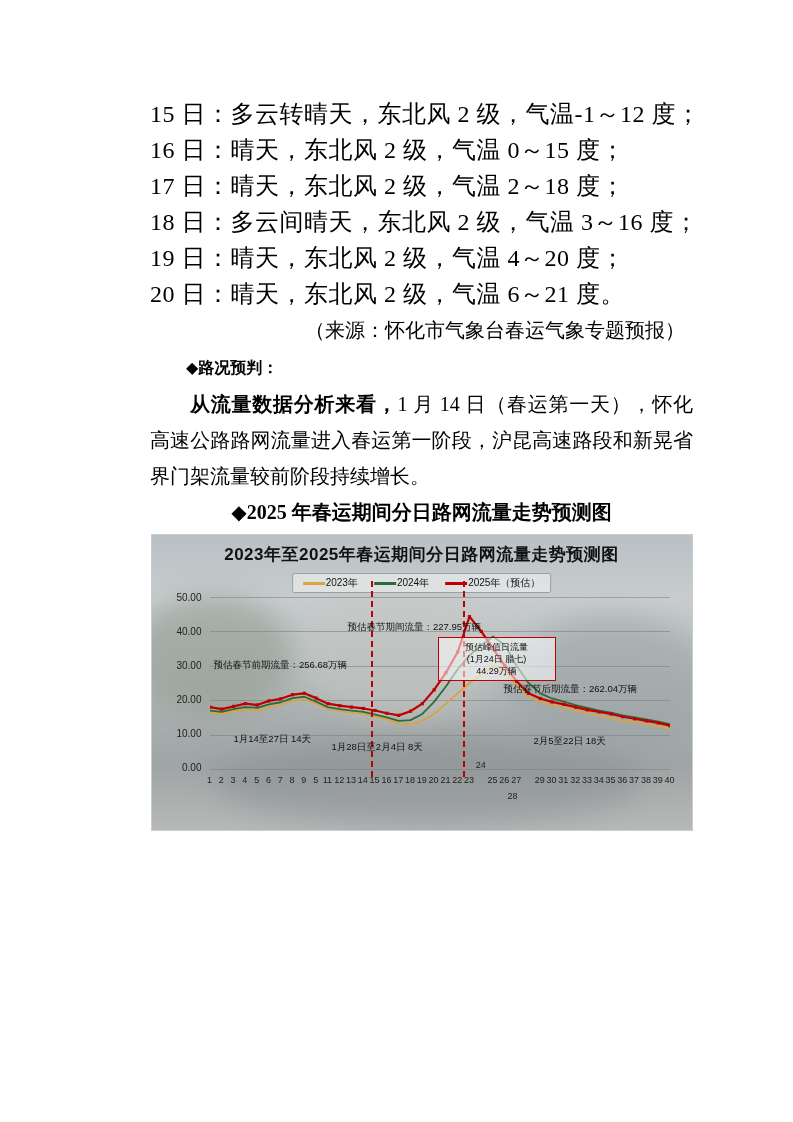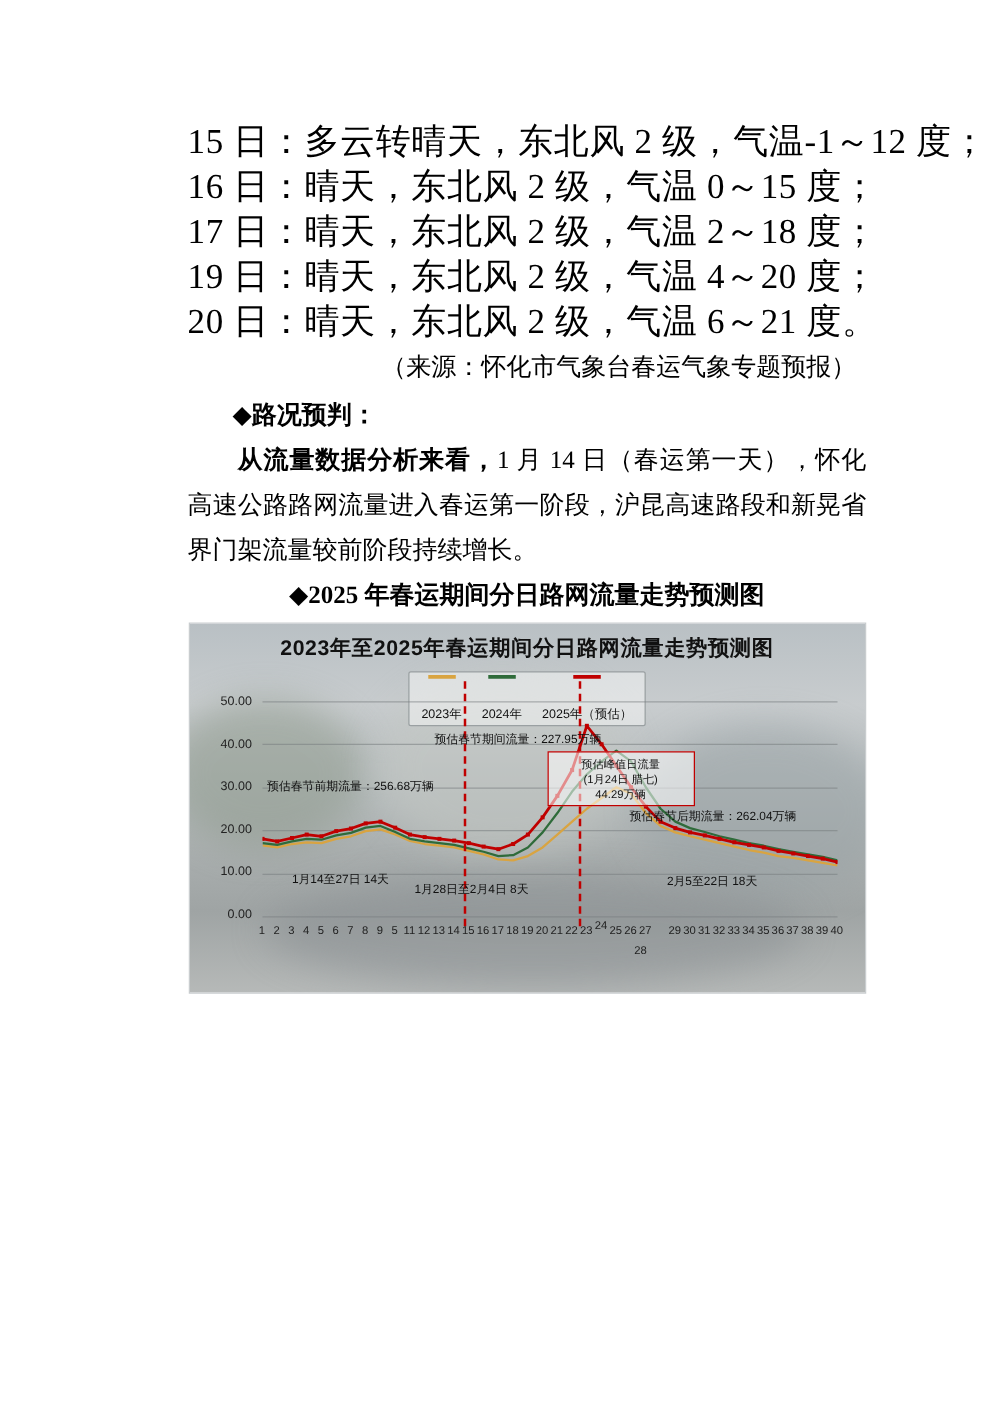--- a/index.html
+++ b/index.html
@@ -15,33 +15,33 @@
     overflow: hidden;
   }
   .page {
     position: relative;
     width: 793px;
     height: 1122px;
     box-sizing: border-box;
     padding: 96px 100px 0 150px;
   }
   .weather-line {
-    font-size: 28px;
+    font-size: 24px;
     line-height: 36px;
     letter-spacing: 0.5px;
     white-space: nowrap;
   }
   .source-line {
     font-size: 20px;
     line-height: 36px;
     text-align: right;
     padding-right: 8px;
   }
   .section-head {
-    font-size: 20px;
+    font-size: 16px;
     line-height: 36px;
     font-weight: bold;
     margin-top: 2px;
     padding-left: 36px;
   }
   .para {
     font-size: 20px;
     line-height: 36px;
     text-align: justify;
     text-justify: inter-ideograph;
@@ -96,26 +96,25 @@
     gap: 16px;
     align-items: center;
     background: rgba(255,255,255,0.45);
     border: 1px solid #9aa0a2;
     padding: 2px 10px;
     border-radius: 2px;
   }
   .legend-item {
     display: flex;
     align-items: center;
-    gap: 21px;
+    gap: 1px;
     font-family: "Liberation Sans", sans-serif;
     font-size: 10px;
     color: #111;
     white-space: nowrap;
-    flex-direction: column;
   }
   .legend-swatch {
     width: 22px;
     height: 3px;
     display: inline-block;
   }
   .plot {
     position: absolute;
     left: 58px;
     top: 62px;
@@ -170,20 +169,21 @@
 </style>
 </head>
 <body>
 
 <div class="page">
 
   <div>
     <div class="weather-line">15 日：多云转晴天，东北风 2 级，气温-1～12 度；</div>
     <div class="weather-line">16 日：晴天，东北风 2 级，气温 0～15 度；</div>
     <div class="weather-line">17 日：晴天，东北风 2 级，气温 2～18 度；</div>
+    <div class="weather-line">18 日：多云间晴天，东北风 2 级，气温 3～16 度；</div>
     <div class="weather-line">19 日：晴天，东北风 2 级，气温 4～20 度；</div>
     <div class="weather-line">20 日：晴天，东北风 2 级，气温 6～21 度。</div>
   </div>
 
   <div class="source-line">（来源：怀化市气象台春运气象专题预报）</div>
 
   <div class="section-head">◆路况预判：</div>
 
   <div class="para"><b>从流量数据分析来看，</b><span>1 月 14 日（春运第一天），怀化高速公路路网流量进入春运第一阶段，沪昆高速路段和新晃省界门架流量较前阶段持续增长。</span></div>
 
@@ -311,21 +311,21 @@
         <div class="x-tick" style="left: 204.333px; top: 240px;">14</div>
         <div class="x-tick" style="left: 216.128px; top: 240px;">15</div>
         <div class="x-tick" style="left: 227.923px; top: 240px;">16</div>
         <div class="x-tick" style="left: 239.718px; top: 240px;">17</div>
         <div class="x-tick" style="left: 251.513px; top: 240px;">18</div>
         <div class="x-tick" style="left: 263.308px; top: 240px;">19</div>
         <div class="x-tick" style="left: 275.103px; top: 240px;">20</div>
         <div class="x-tick" style="left: 286.897px; top: 240px;">21</div>
         <div class="x-tick" style="left: 298.692px; top: 240px;">22</div>
         <div class="x-tick" style="left: 310.487px; top: 240px;">23</div>
-        <div class="x-tick" style="left: 322.282px; top: 236px;">24</div>
+        <div class="x-tick" style="left: 322.282px; top: 225px;">24</div>
         <div class="x-tick" style="left: 334.077px; top: 240px;">25</div>
         <div class="x-tick" style="left: 345.872px; top: 240px; text-align: center;">26</div>
         <div class="x-tick" style="left: 357.667px; top: 240px;">27</div>
         <div class="x-tick" style="left: 354px; top: 240px; margin-top: 16px;">28</div>
         <div class="x-tick" style="left: 381.256px; top: 240px;">29</div>
         <div class="x-tick" style="left: 393.051px; top: 240px;">30</div>
         <div class="x-tick" style="left: 404.846px; top: 240px;">31</div>
         <div class="x-tick" style="left: 416.641px; top: 240px;">32</div>
         <div class="x-tick" style="left: 428.436px; top: 240px; text-align: center;">33</div>
         <div class="x-tick" style="left: 440.231px; top: 240px;">34</div>

